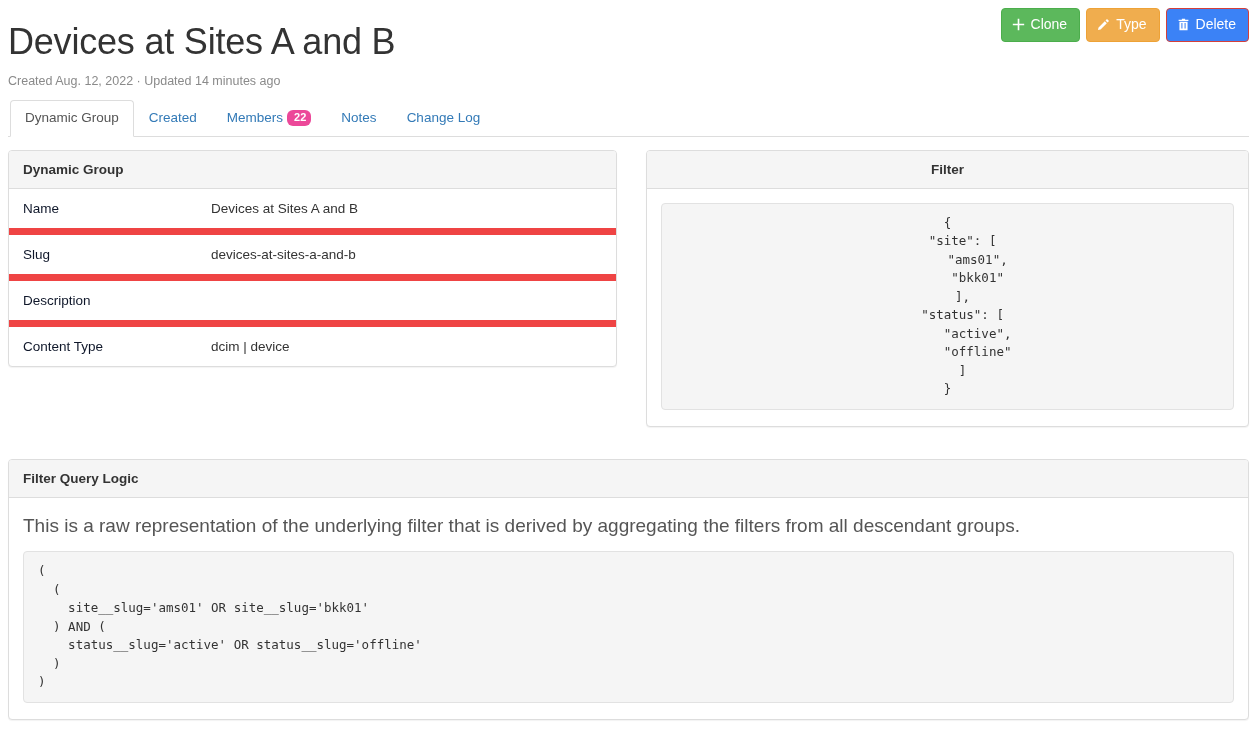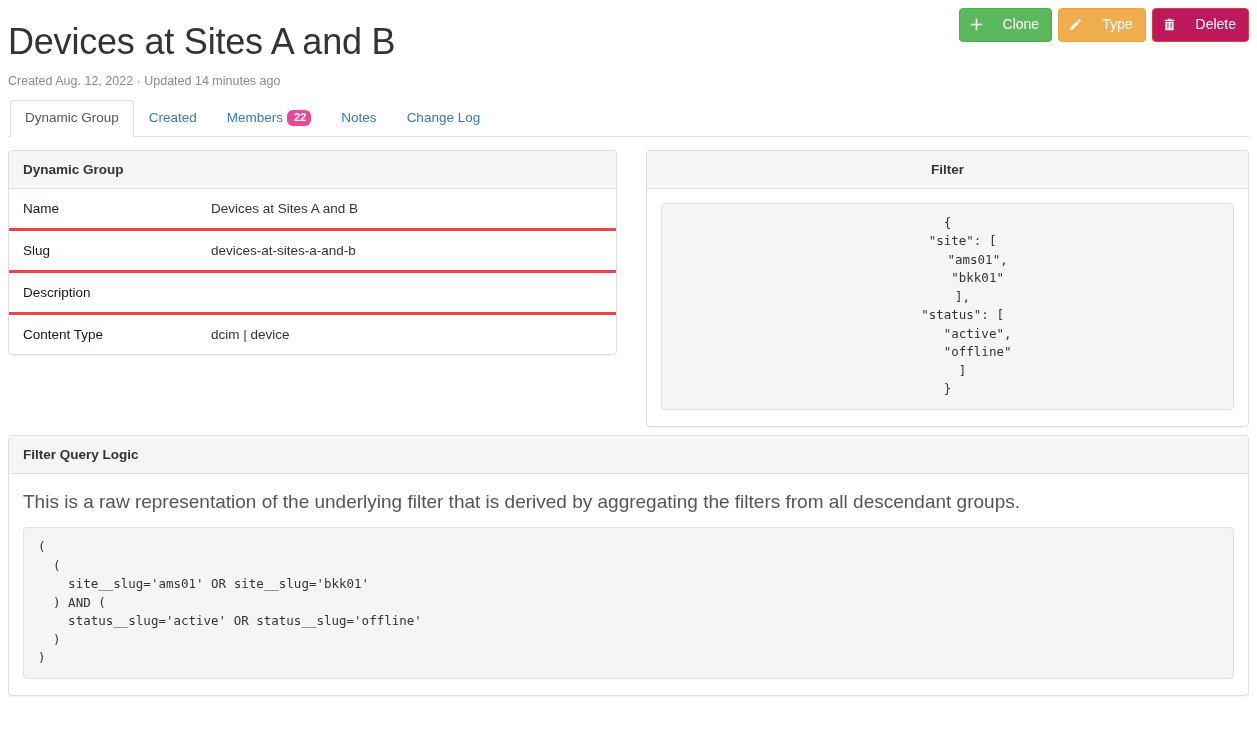--- a/index.html
+++ b/index.html
@@ -28,35 +28,35 @@
     position: absolute;
     top: 8px;
     right: 8px;
     display: flex;
     gap: 6px;
     z-index: 5;
   }
   .btn {
     display: inline-flex;
     align-items: center;
-    gap: 20px;
+    gap: 6px;
     border: 1px solid transparent;
     border-radius: 4px;
     padding: 6px 12px 6px 10px;
     font-size: 14px;
     line-height: 1.42;
     color: #ffffff;
     cursor: pointer;
     white-space: nowrap;
     font-family: "Liberation Sans", sans-serif;
   }
   .btn svg { display: block; }
   .btn-clone  { background: #5cb85c; border-color: #4cae4c; }
   .btn-edit   { background: #f0ad4e; border-color: #eea236; }
-  .btn-delete { background: #be185d; border-color: #d43f3a; text-align: right; }
+  .btn-delete { background: #3b82f6; border-color: #d43f3a; text-align: right; }
 
   .page-title {
     margin: 0;
     padding: 22px 0 0 0;
     font-size: 36px;
     font-weight: normal;
     line-height: 1.1;
     color: #333333;
     letter-spacing: -0.2px;
   }
@@ -136,21 +136,21 @@
     color: #333333;
   }
   .panel-body { padding: 14px 14px 16px 14px; }
 
   
   table.kv {
     width: 100%;
     border-collapse: collapse;
     font-size: 13.5px;
   }
-  table.kv tr + tr td { border-top: 3px solid #ef4444; }
+  table.kv tr + tr td { border-top: 7px solid #ef4444; }
   table.kv td {
     padding: 10px 14px;
     vertical-align: top;
     line-height: 1.42;
   }
   table.kv td.k { width: 160px; color: #0f172a; }
   table.kv td.v { color: #333333; }
 
   
   pre.code {
@@ -165,21 +165,21 @@
     color: #333333;
     white-space: pre;
     overflow: hidden;
   }
   .help-text {
     margin: 0 0 12px 0;
     font-size: 19px;
     color: #555555;
     line-height: 1.45;
   }
-  .full-row { margin-top: 8px; }
+  .full-row { margin-top: 32px; }
 </style>
 </head>
 <body>
 
 <div class="page">
 
   <div class="action-bar">
     <button class="btn btn-clone">
       <span>
         <svg width="13" height="13" viewBox="0 0 16 16" aria-hidden="true">

